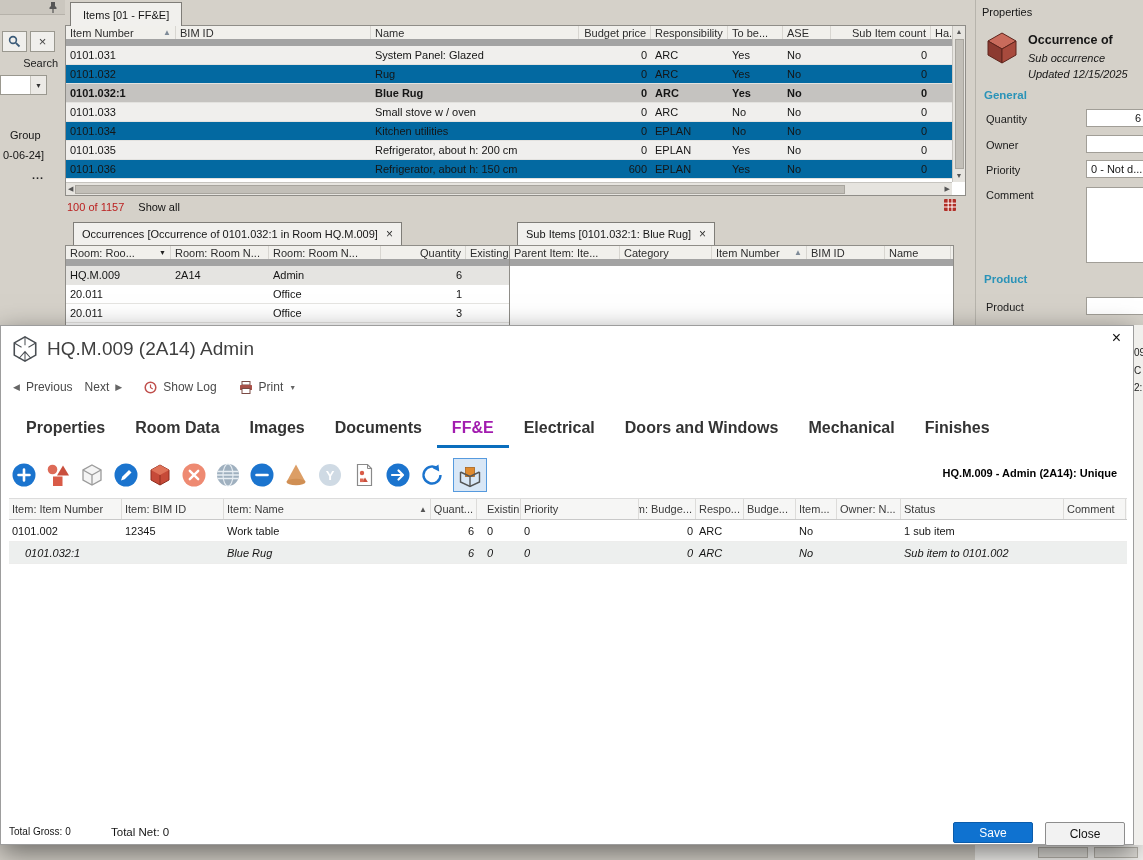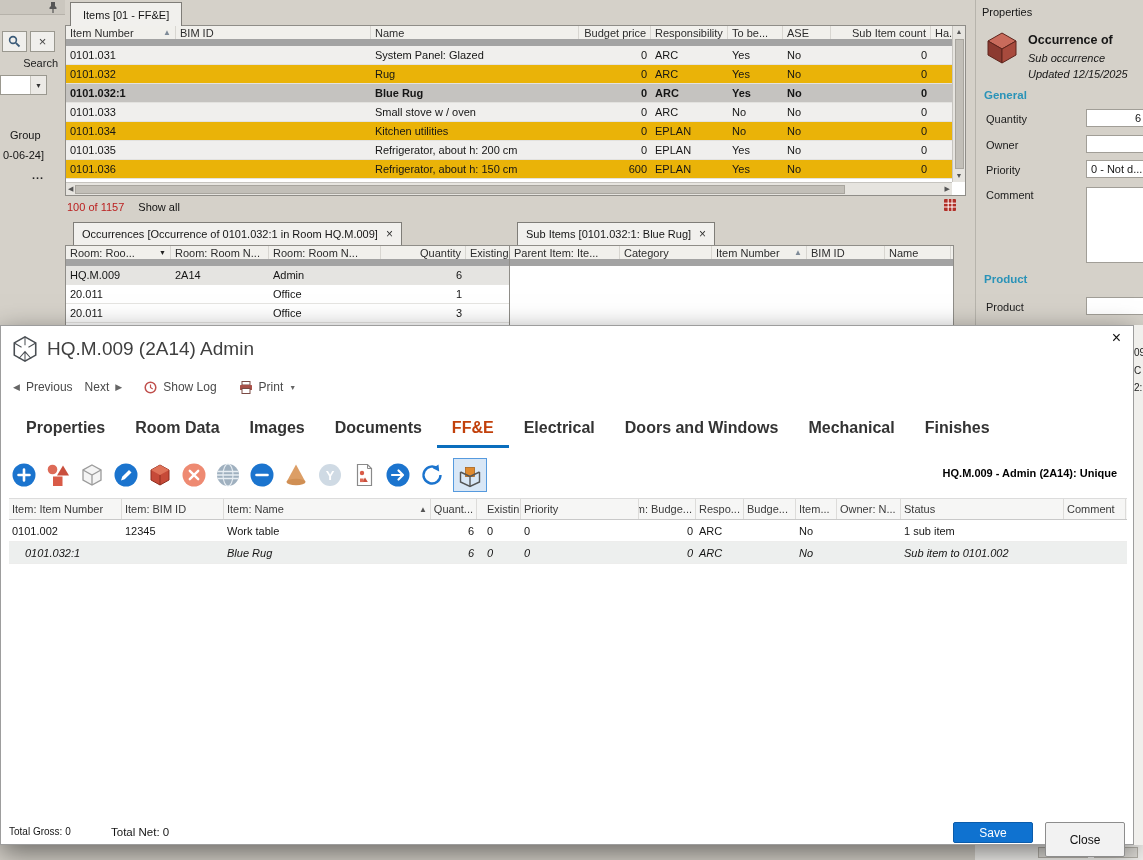--- a/index.html
+++ b/index.html
@@ -40,21 +40,21 @@
 .ig > .td:nth-child(2){width:195px}
 .ig > .td:nth-child(3){width:208px}
 .ig > .td:nth-child(4){width:72px;justify-content:flex-end;text-align:right}
 .ig > .td:nth-child(5){width:77px}
 .ig > .td:nth-child(6){width:55px}
 .ig > .td:nth-child(7){width:48px}
 .ig > .td:nth-child(8){width:100px;justify-content:flex-end;text-align:right}
 .ig > .td:nth-child(9){width:22px}
 .irow{height:19px;border-bottom:1px solid #e3e2df;width:886px}
 .irow.odd{background:#f0efed}
-.irow.even{background:#eab308}
+.irow.even{background:#0369a1}
 .irow.selected{background:#c5c3c0;font-weight:bold}
 .vscroll{position:absolute;right:0;top:0;bottom:13px;width:13px;background:#e6e4df;border-left:1px solid #c6c4bf;display:flex;flex-direction:column;align-items:center;padding:1px 0}
 .scroll-arrow{font-size:7px;color:#555;line-height:10px}
 .vthumb{width:9px;flex:1;margin:2px 0;background:#c2bfb8;border:1px solid #a8a59e}
 .hscroll{position:absolute;left:0;bottom:0;width:886px;height:13px;background:#e6e4df;border-top:1px solid #c6c4bf;display:flex;align-items:center;padding:0 2px}
 .hthumb{width:770px;height:9px;background:#c2bfb8;border:1px solid #a8a59e;margin-left:2px}
 .items-status{left:2px;top:201px;display:flex;gap:14px;align-items:center}
 .cnt{color:#bb2020}
 .showall{color:#111}
 .report-ic{left:878px;top:198px}
@@ -112,21 +112,21 @@
 .dlg-logo{left:10px;top:9px}
 .dlg-title{left:46px;top:12px;font-size:19px;color:#3f3f3f}
 .dlg-close{right:12px;top:3px;font-size:16px;color:#111}
 .dlg-nav{left:12px;top:54px;display:flex;align-items:center;gap:6px;color:#555;font-size:12px}
 .nav-arrow{font-size:9px;color:#666}
 .nav-link{color:#4a4a4a}
 .gap{width:10px}
 .caret{font-size:7px;color:#666}
 .dlg-tabs{left:10px;top:87px;display:flex}
 .dtab{padding:6px 15px 8px;font-size:16px;font-weight:bold;color:#333;white-space:nowrap}
-.dtab.active{color:#c2410c;border-bottom:3px solid #0a6ebd}
+.dtab.active{color:#a21caf;border-bottom:3px solid #0a6ebd}
 .dlg-toolbar{left:10px;top:131px;display:flex;align-items:center;gap:8px;height:36px}
 .tbtn{width:26px;height:26px;display:flex;align-items:center;justify-content:center}
 .tbtn.sel{width:34px;height:34px;background:#d9e7f6;border:1px solid #569ade}
 .dlg-context{right:16px;top:141px;font-weight:bold;font-size:11px;color:#000}
 .dlg-grid{left:8px;top:172px;width:1118px}
 .dg-head{height:22px;background:#f6f6f5;border-top:1px solid #dcdcdc;border-bottom:1px solid #c9c9c9}
 .dg-head .td{height:100%;display:flex;align-items:center;border-right:1px solid #dddcda;color:#3a3a3a}
 .dg > .td{padding:0 3px}
 .dg > .td:nth-child(1){width:113px}
 .dg > .td:nth-child(2){width:102px}
@@ -140,21 +140,21 @@
 .dg > .td:nth-child(10){width:41px}
 .dg > .td:nth-child(11){width:64px}
 .dg > .td:nth-child(12){width:163px}
 .dg > .td:nth-child(13){width:62px}
 .drow{height:22px;border-bottom:1px solid #ededec}
 .drow.sub{background:#edefee;font-style:italic}
 .drow.sub > .td:first-child{padding-left:16px}
 .total-gross{left:8px;top:500px;font-size:10px}
 .total-net{left:110px;top:500px;font-size:11.5px}
 .save-btn{left:952px;top:496px;width:80px;height:21px;background:#0f72d0;color:#fff;border:1px solid #0b5cab;border-radius:2px;font-size:12px}
-.close-btn{left:1044px;top:496px;width:80px;height:35px;background:#f2f2f2;color:#111;border:1px solid #8d8d8d;border-radius:2px;font-size:12px}
+.close-btn{left:1044px;top:496px;width:80px;height:24px;background:#f2f2f2;color:#111;border:1px solid #8d8d8d;border-radius:2px;font-size:12px}
 </style>
 </head>
 <body>
 
 <div class="left-rail abs">
   <div class="rail-titlebar abs">
     <span class="pin-wrap">
       <svg width="10" height="12" viewBox="0 0 10 12">
           <path d="M3 1h4v4l1.5 1.5v1.5H1.5V6.5L3 5z" fill="#555"></path>
           <path d="M5 8v4" stroke="#555" stroke-width="1.2"></path>

